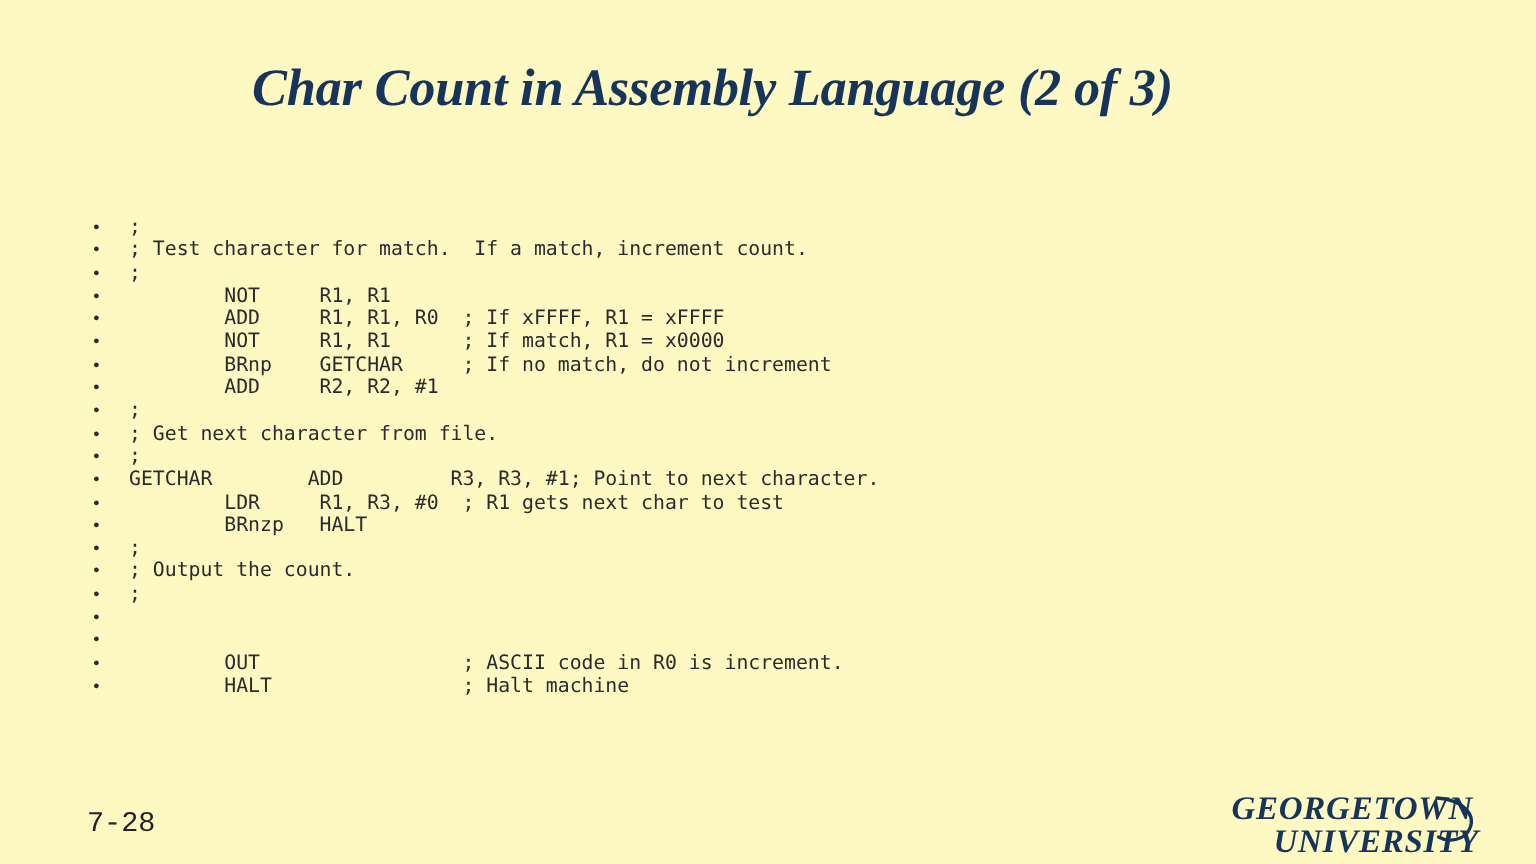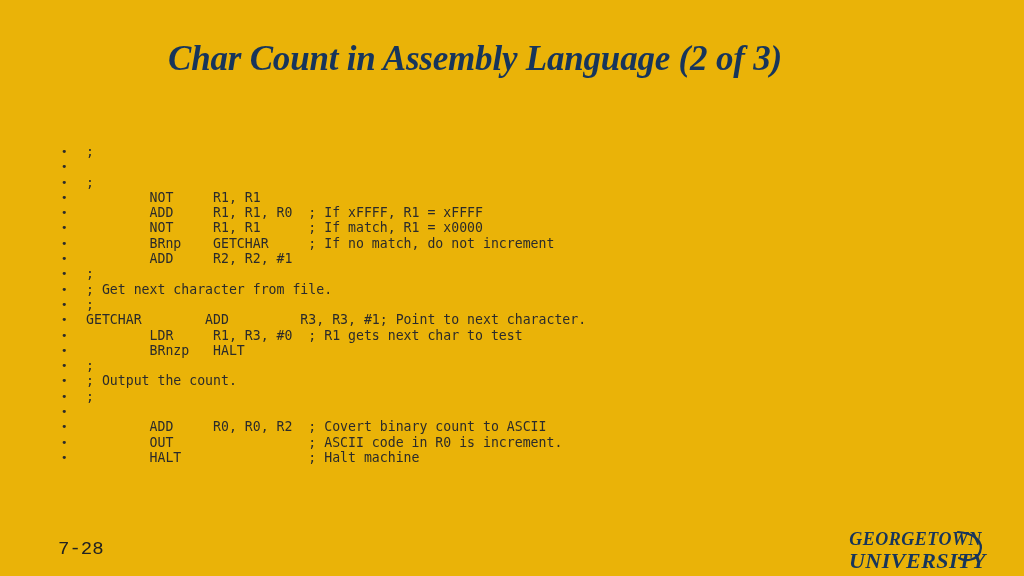--- a/index.html
+++ b/index.html
@@ -11,21 +11,21 @@
     width: 1024px;
     height: 576px;
     overflow: hidden;
     font-family: "Liberation Sans", sans-serif;
     position: relative;
   }
 
   #slide {
     position: absolute;
     inset: 0;
-    background: #eab308;
+    background: #fef9c3;
   }
 
   
   #slide-title {
     position: absolute;
     left: 168px;
     top: 38px;
     width: 800px;
     font-family: "Liberation Serif", "DejaVu Serif", serif;
     font-style: italic;
@@ -93,21 +93,21 @@
   #gu-logo .gu-line {
     font-family: "Liberation Serif", "DejaVu Serif", serif;
     font-style: italic;
     font-weight: bold;
     color: #17355b;
     white-space: nowrap;
     text-align: right;
     letter-spacing: 0.5px;
   }
   #gu-logo .gu-line1 {
-    font-size: 18px;
+    font-size: 22px;
     line-height: 22px;
     padding-right: 6px;
   }
   #gu-logo .gu-line2 {
     font-size: 22px;
     line-height: 22px;
     padding-right: 2px;
   }
   #gu-swoosh {
     position: absolute;
@@ -120,38 +120,38 @@
 </style>
 </head>
 <body>
 
 <div id="slide">
 
   <div id="slide-title">Char Count in Assembly Language (2 of 3)</div>
 
   <div id="code-body">
       <div class="code-line"><span class="bullet-dot">•</span><span class="code-text">;</span></div>
-      <div class="code-line"><span class="bullet-dot">•</span></div>
+      <div class="code-line"><span class="bullet-dot">•</span><span class="code-text">; Test character for match.  If a match, increment count.</span></div>
       <div class="code-line"><span class="bullet-dot">•</span><span class="code-text">;</span></div>
       <div class="code-line"><span class="bullet-dot">•</span><span class="code-text">        NOT     R1, R1</span></div>
       <div class="code-line"><span class="bullet-dot">•</span><span class="code-text">        ADD     R1, R1, R0  ; If xFFFF, R1 = xFFFF</span></div>
       <div class="code-line"><span class="bullet-dot">•</span><span class="code-text">        NOT     R1, R1      ; If match, R1 = x0000</span></div>
       <div class="code-line"><span class="bullet-dot">•</span><span class="code-text">        BRnp    GETCHAR     ; If no match, do not increment</span></div>
       <div class="code-line"><span class="bullet-dot">•</span><span class="code-text">        ADD     R2, R2, #1</span></div>
       <div class="code-line"><span class="bullet-dot">•</span><span class="code-text">;</span></div>
       <div class="code-line"><span class="bullet-dot">•</span><span class="code-text">; Get next character from file.</span></div>
       <div class="code-line"><span class="bullet-dot">•</span><span class="code-text">;</span></div>
       <div class="code-line"><span class="bullet-dot">•</span><span class="code-text">GETCHAR        ADD         R3, R3, #1; Point to next character.</span></div>
       <div class="code-line"><span class="bullet-dot">•</span><span class="code-text">        LDR     R1, R3, #0  ; R1 gets next char to test</span></div>
       <div class="code-line"><span class="bullet-dot">•</span><span class="code-text">        BRnzp   HALT</span></div>
       <div class="code-line"><span class="bullet-dot">•</span><span class="code-text">;</span></div>
       <div class="code-line"><span class="bullet-dot">•</span><span class="code-text">; Output the count.</span></div>
       <div class="code-line"><span class="bullet-dot">•</span><span class="code-text">;</span></div>
       <div class="code-line"><span class="bullet-dot">•</span></div>
-      <div class="code-line"><span class="bullet-dot">•</span><span class="code-text">        ADD     R0, R0, R2  ; Covert binary count to ASCII</span></div>
+      <div class="code-line"><span class="bullet-dot">•</span></div>
       <div class="code-line"><span class="bullet-dot">•</span><span class="code-text">        OUT                 ; ASCII code in R0 is increment.</span></div>
       <div class="code-line"><span class="bullet-dot">•</span><span class="code-text">        HALT                ; Halt machine</span></div>
     </div>
 
   <div id="page-number">7-28</div>
 
   <div id="gu-logo">
     <div class="gu-line gu-line1">GEORGETOWN</div>
     <div class="gu-line gu-line2">UNIVERSITY</div>
     <svg id="gu-swoosh" viewBox="0 0 34 34" xmlns="http://www.w3.org/2000/svg">

